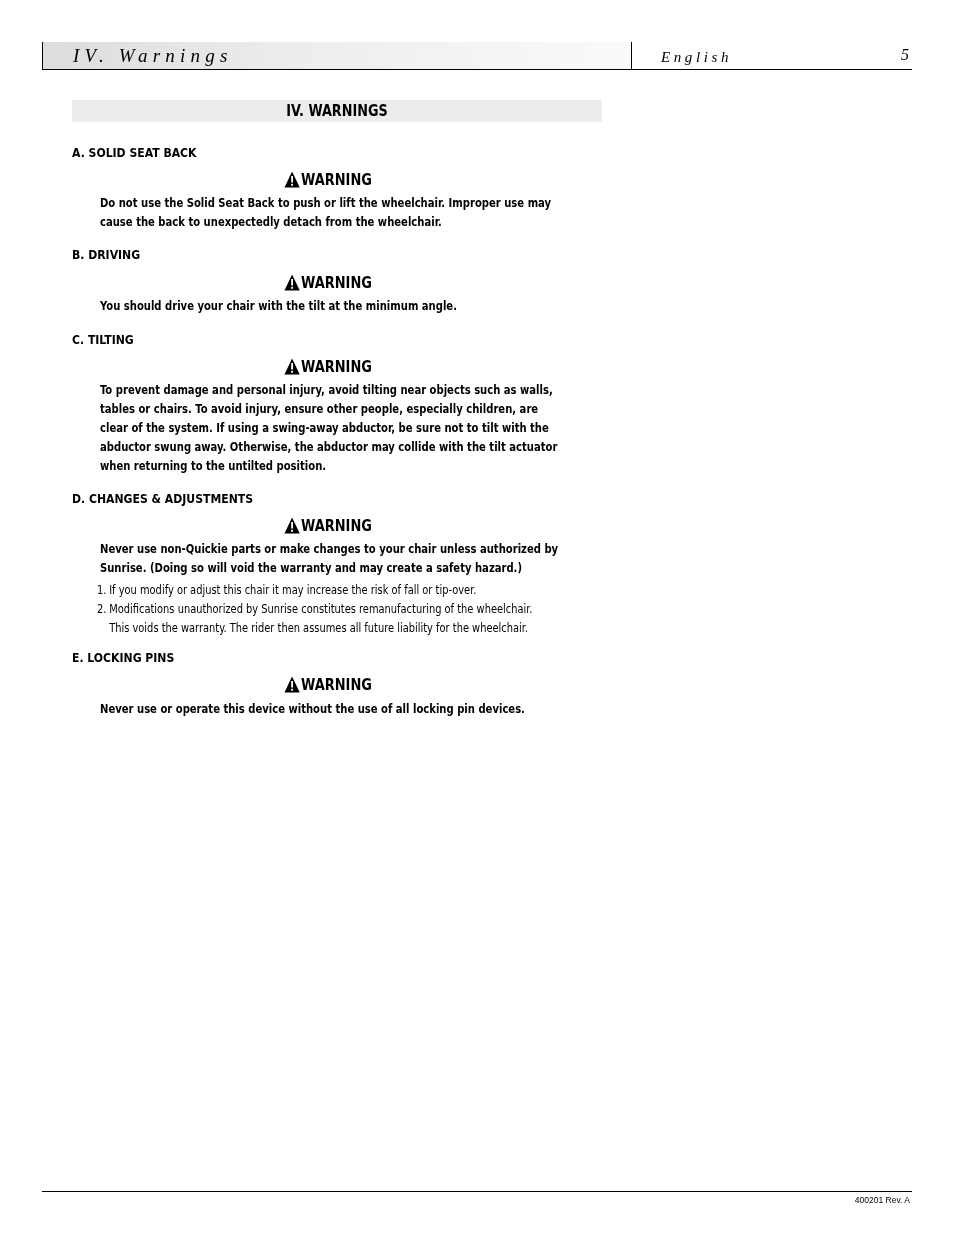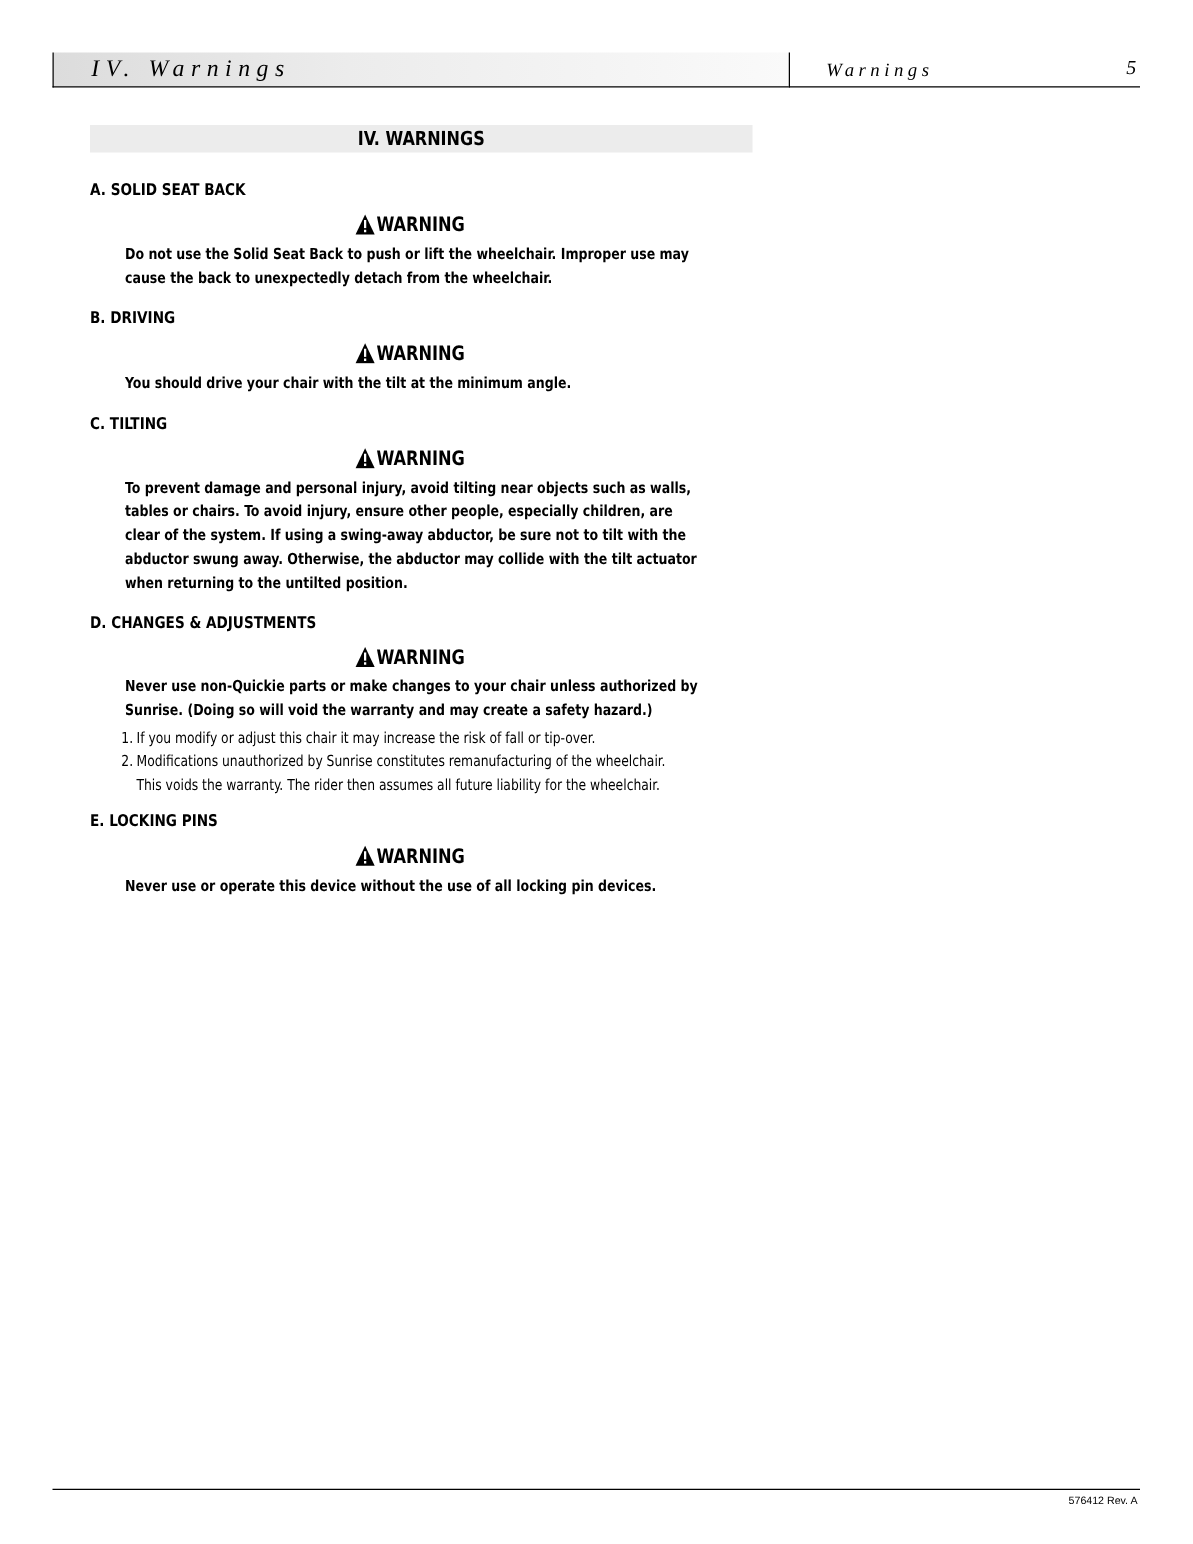--- a/index.html
+++ b/index.html
@@ -81,21 +81,21 @@
       font-family: "Liberation Sans", sans-serif;
     }
   </style>
 </head>
 <body>
 
 <div class="hdr-left">
   <span class="hdr-title">IV. Warnings</span>
 </div>
 <div class="hdr-right">
-  <span class="hdr-lang">Warnings</span>
+  <span class="hdr-lang">English</span>
   <span class="hdr-page">5</span>
 </div>
 
 <div class="section-bar">
   <div class="section-title">IV. WARNINGS</div>
 </div>
 
 <div class="sub" style="top:145px">A.  SOLID SEAT BACK</div>
 <div class="warn" style="top:170px">
   <svg viewBox="0 0 18 17">
@@ -168,13 +168,13 @@
       <rect x="8" y="5" width="2" height="6.5" fill="#fff"></rect>
       <rect x="8" y="12.8" width="2" height="2" fill="#fff"></rect>
     </svg>
   <span>WARNING</span>
 </div>
 <div class="para" style="top:700px">
   <span>Never use or operate this device without the use of all locking pin devices.</span>
 </div>
 
 <div class="footer-line"></div>
-<div class="footer-text">576412 Rev. A</div>
+<div class="footer-text">400201 Rev. A</div>
 
 </body></html>

